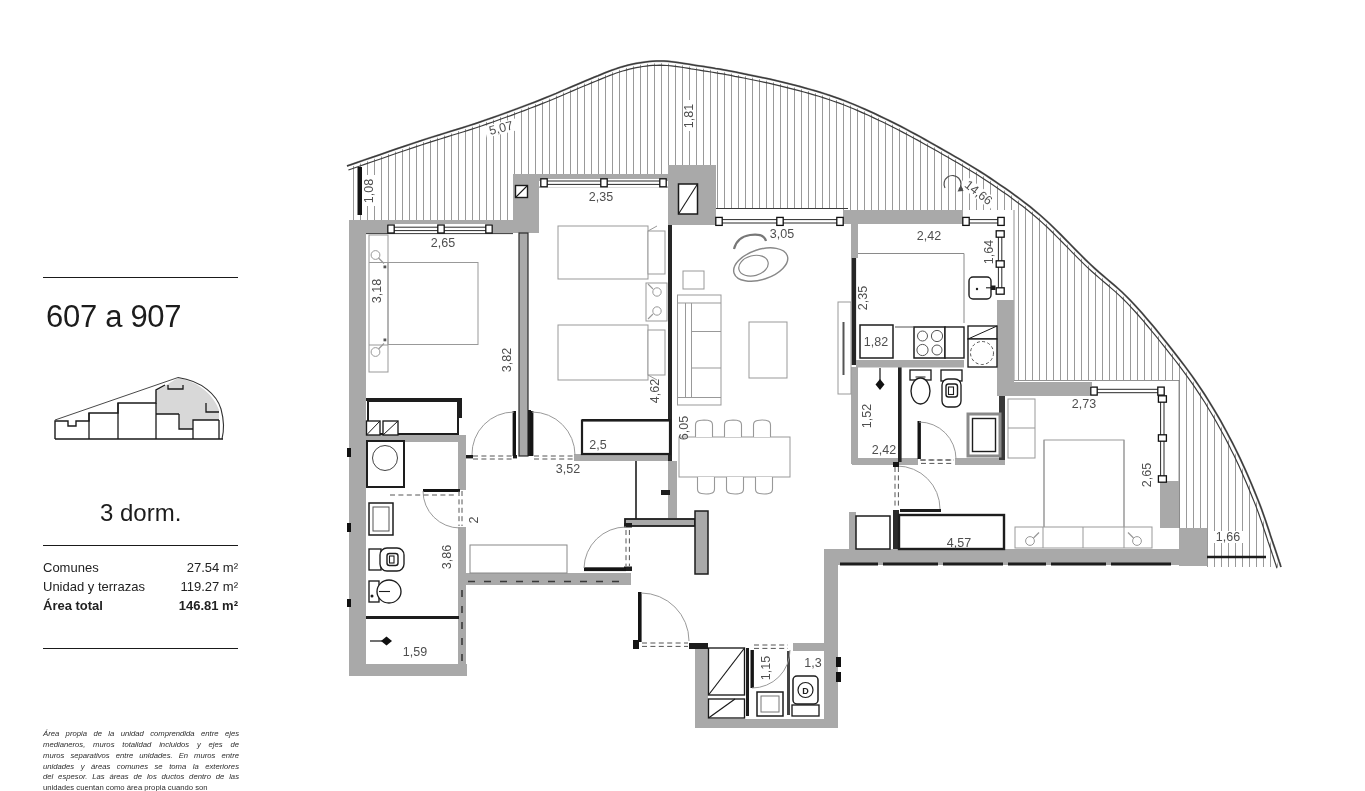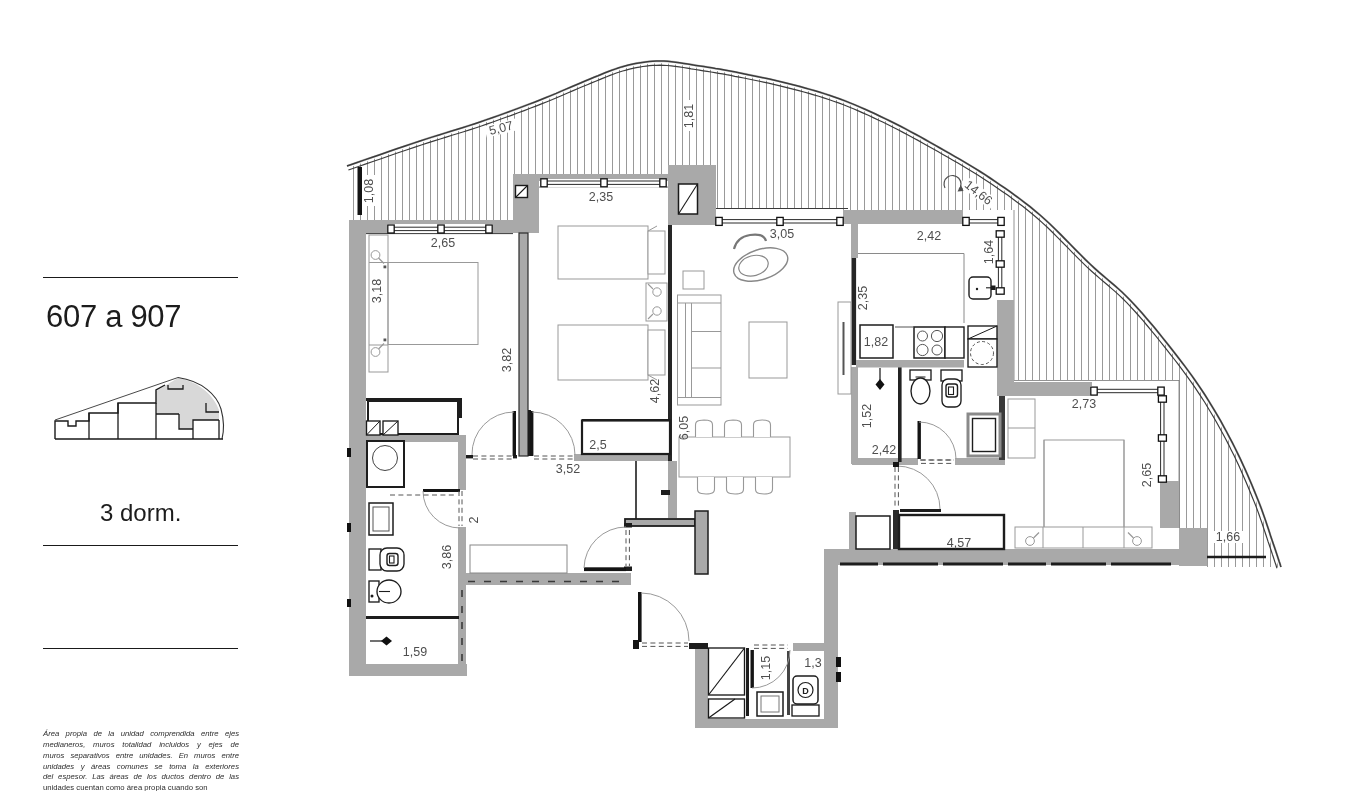--- a/index.html
+++ b/index.html
@@ -27,20 +27,34 @@
 <path d="M53,420 L176,377.5" fill="none" stroke="#333" stroke-width="0.9"></path>
 <path d="M176,377.5 C200,381 215,395 219,409 C222,420 222,431 220,439" fill="none" stroke="#333" stroke-width="1.1"></path>
 <path d="M53,439 L221,439 M53,439 L53,421 L66,421 L66,426 L74,426 L74,421 L87,421 L87,413 L116,413 L116,403 L154,403 L154,390 L163,385" fill="none" stroke="#1a1a1a" stroke-width="1.4"></path>
 <path d="M87,413 L87,439 M116,403 L116,439 M154,403 L154,439 M177,414 L154,414 M177,414 L177,429 L191,429 L191,420 L217,420 M191,429 L191,439 M217,420 L217,439 M204,403 L204,412 L217,412 M166,385 L166,389 L181,389 L181,385" fill="none" stroke="#1a1a1a" stroke-width="1.3"></path>
 </svg>
 
 <div id="t2">3 dorm.</div>
 
 <div class="rule" style="top:545px"></div>
 
+<div id="tbl">
+<div class="r">
+        <span>Comunes</span>
+        <span>27.54 m²</span>
+      </div>
+<div class="r">
+        <span>Unidad y terrazas</span>
+        <span>119.27 m²</span>
+      </div>
+<div class="r" style="font-weight:bold">
+        <span>Área total</span>
+        <span>146.81 m²</span>
+      </div>
+</div>
 
 <div class="rule" style="top:648px"></div>
 
 <div id="par">
       <div class="j">Área propia de la unidad comprendida entre ejes</div>
       <div class="j">medianeros, muros totalidad incluidos y ejes de</div>
       <div class="j">muros separativos entre unidades. En muros entre</div>
       <div class="j">unidades y áreas comunes se toma la exteriores</div>
       <div class="j">del espesor. Las áreas de los ductos dentro de las</div>
       <div>unidades cuentan como área propia cuando son</div>

